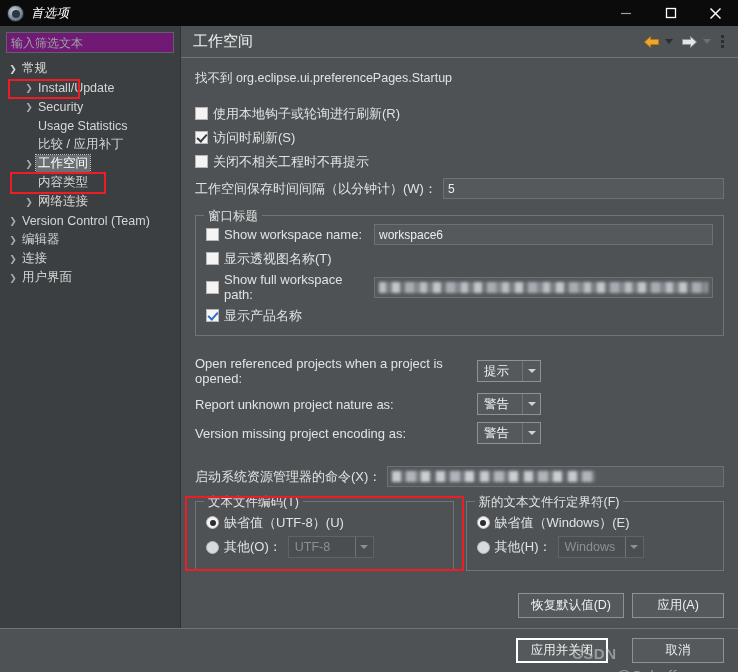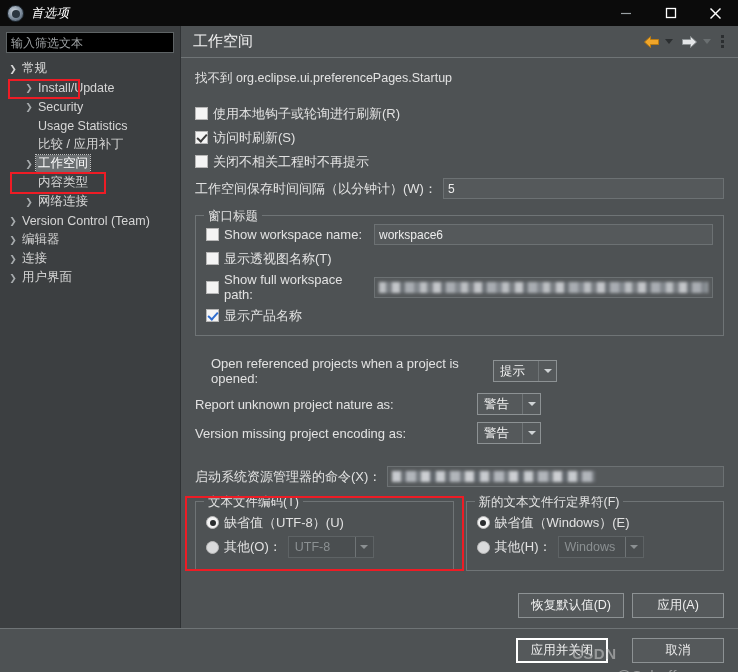--- a/index.html
+++ b/index.html
@@ -61,21 +61,21 @@
     width: 180px;
     flex: 0 0 180px;
     background: #3c3f41;
     display: flex; flex-direction: column;
     padding: 0;
     position: relative;
   }
   .filter-wrap { padding: 6px 6px 4px 6px; }
   .filter-input {
     width: 100%; height: 21px;
-    background: #000000;
+    background: #701a75;
     border: 1px solid #5e6365;
     color: #9ea2a4;
     font-size: 12px;
     padding: 0 4px;
     font-family: inherit;
     outline: none;
   }
   .filter-input::placeholder { color: #9ea2a4; opacity: 1; }
 
   .tree { padding-top: 2px; font-size: 12.5px; color: #d6d6d6; }
@@ -424,21 +424,21 @@
             </span>
           </div>
 
           <div class="row" style="margin-bottom:0;">
             <span class="cb checked blue"></span>
             <span class="lbltext">显示产品名称</span>
           </div>
         </div>
 
         <div class="row" style="margin-top:20px;">
-          <span class="lbltext" style="width:282px;margin-left:16px;">Open referenced projects when a project is opened:</span>
+          <span class="lbltext" style="width:282px;">Open referenced projects when a project is opened:</span>
           <span class="combo" style="width:64px;">
             <span class="cval">提示</span>
             <span class="cbtn" style="margin-left:auto;">
                 <i class="dn"></i>
               </span>
           </span>
         </div>
         <div class="row" style="margin-top:7px;">
           <span class="lbltext" style="width:282px;">Report unknown project nature as:</span>
           <span class="combo" style="width:64px;">

